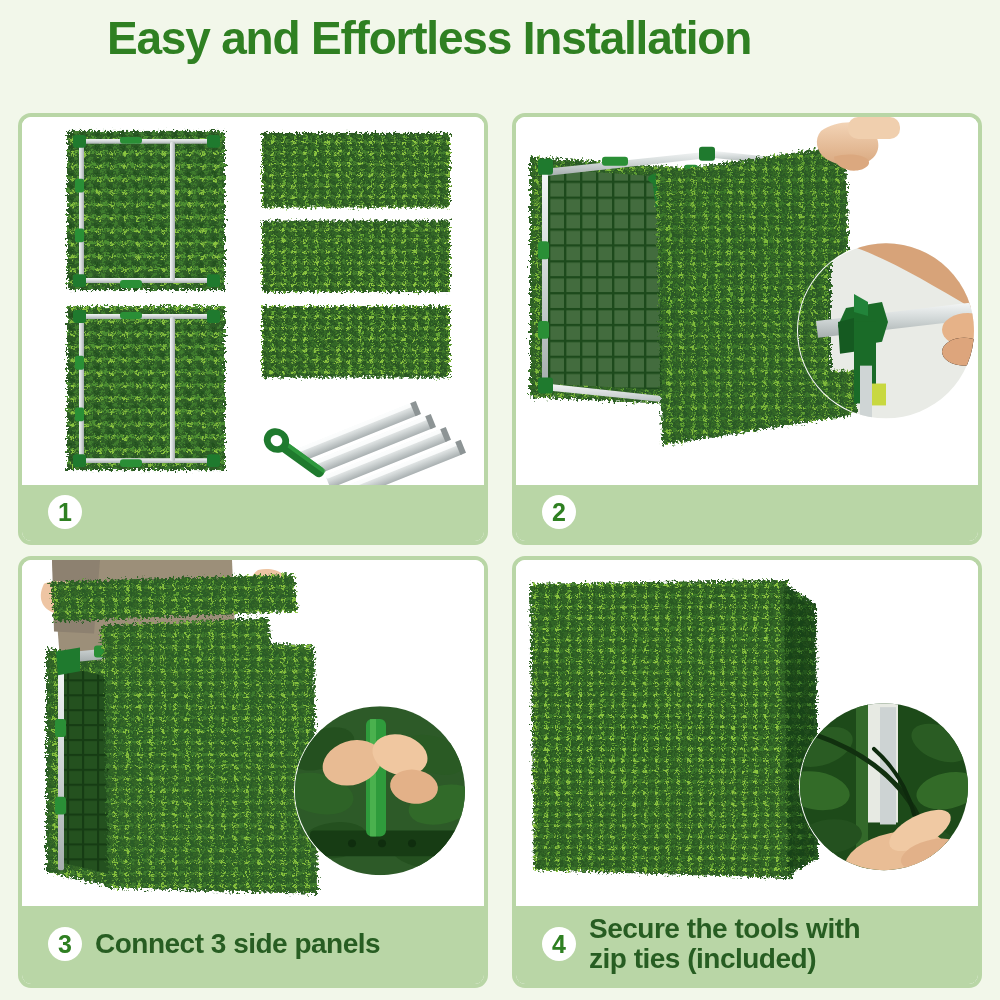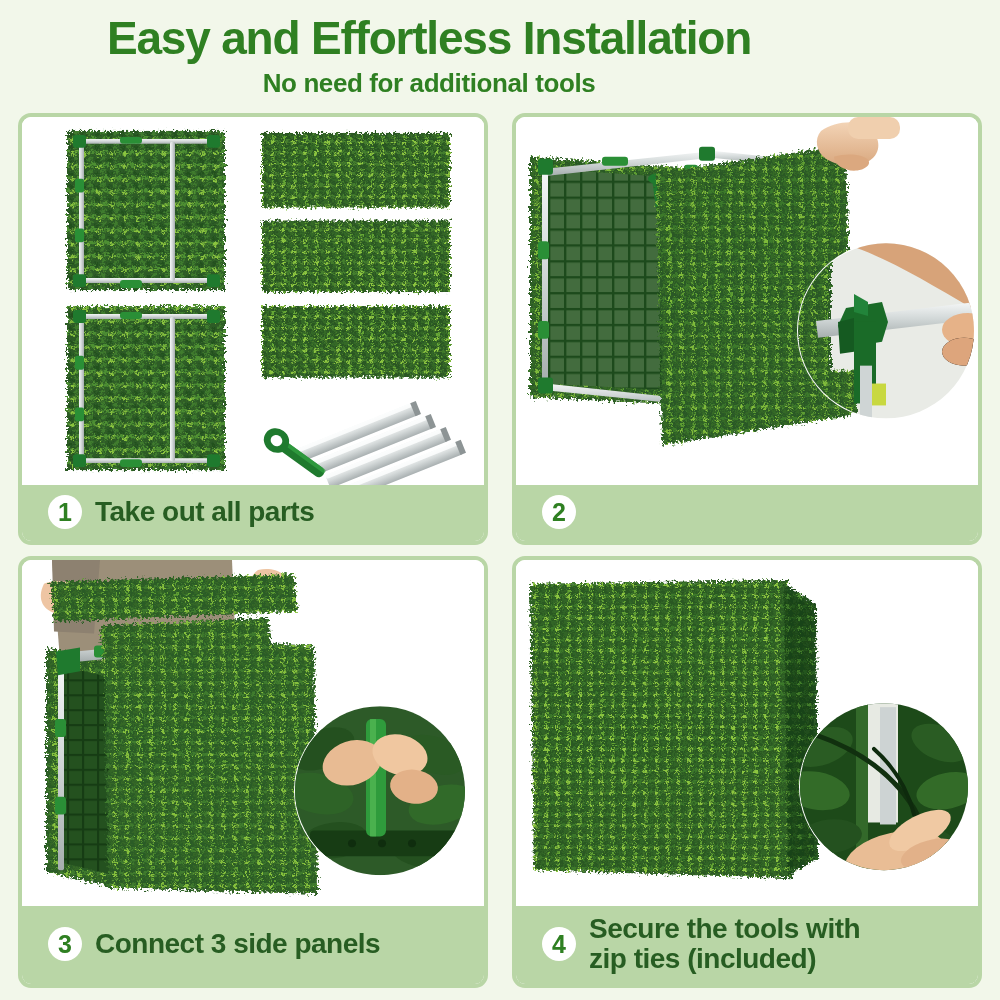--- a/index.html
+++ b/index.html
@@ -87,21 +87,20 @@
     white-space: pre-line;
   }
 
   .stage svg { position: absolute; left: 0; top: 0; width: 100%; height: 100%; }
 </style>
 </head>
 <body>
 
 <div class="header">
   <div class="title">Easy and Effortless Installation</div>
-  <div class="subtitle">No need for additional tools</div>
 </div>
 
 <div class="grid">
 
   <div class="card">
     <div class="stage">
       <svg viewBox="0 0 462 370" preserveAspectRatio="none" aria-hidden="true">
         <defs>
 
           <pattern id="leafA" width="13" height="13" patternUnits="userSpaceOnUse">
@@ -206,21 +205,20 @@
         <g transform="rotate(36 262 332)">
           <rect x="252" y="326" width="58" height="11" rx="5" fill="#1f7a2e"></rect>
           <rect x="252" y="326" width="58" height="4" rx="2" fill="#35a545" opacity="0.7"></rect>
           <ellipse cx="252" cy="331" rx="13" ry="12" fill="#1f7a2e"></ellipse>
           <ellipse cx="252" cy="331" rx="6" ry="5.5" fill="#ffffff"></ellipse>
         </g>
       </svg>
     </div>
     <div class="caption">
       <div class="badge">1</div>
-      <div class="cap-text">Take out all parts</div>
     </div>
   </div>
 
   <div class="card">
     <div class="stage">
       <svg viewBox="0 0 462 370" preserveAspectRatio="none" aria-hidden="true">
         <defs>
           <pattern id="leafC" width="12" height="12" patternUnits="userSpaceOnUse">
             <rect width="12" height="12" fill="#2b5925"></rect>
             <ellipse cx="3" cy="3" rx="3.2" ry="2" fill="#3e7a2c" transform="rotate(-25 3 3)"></ellipse>

